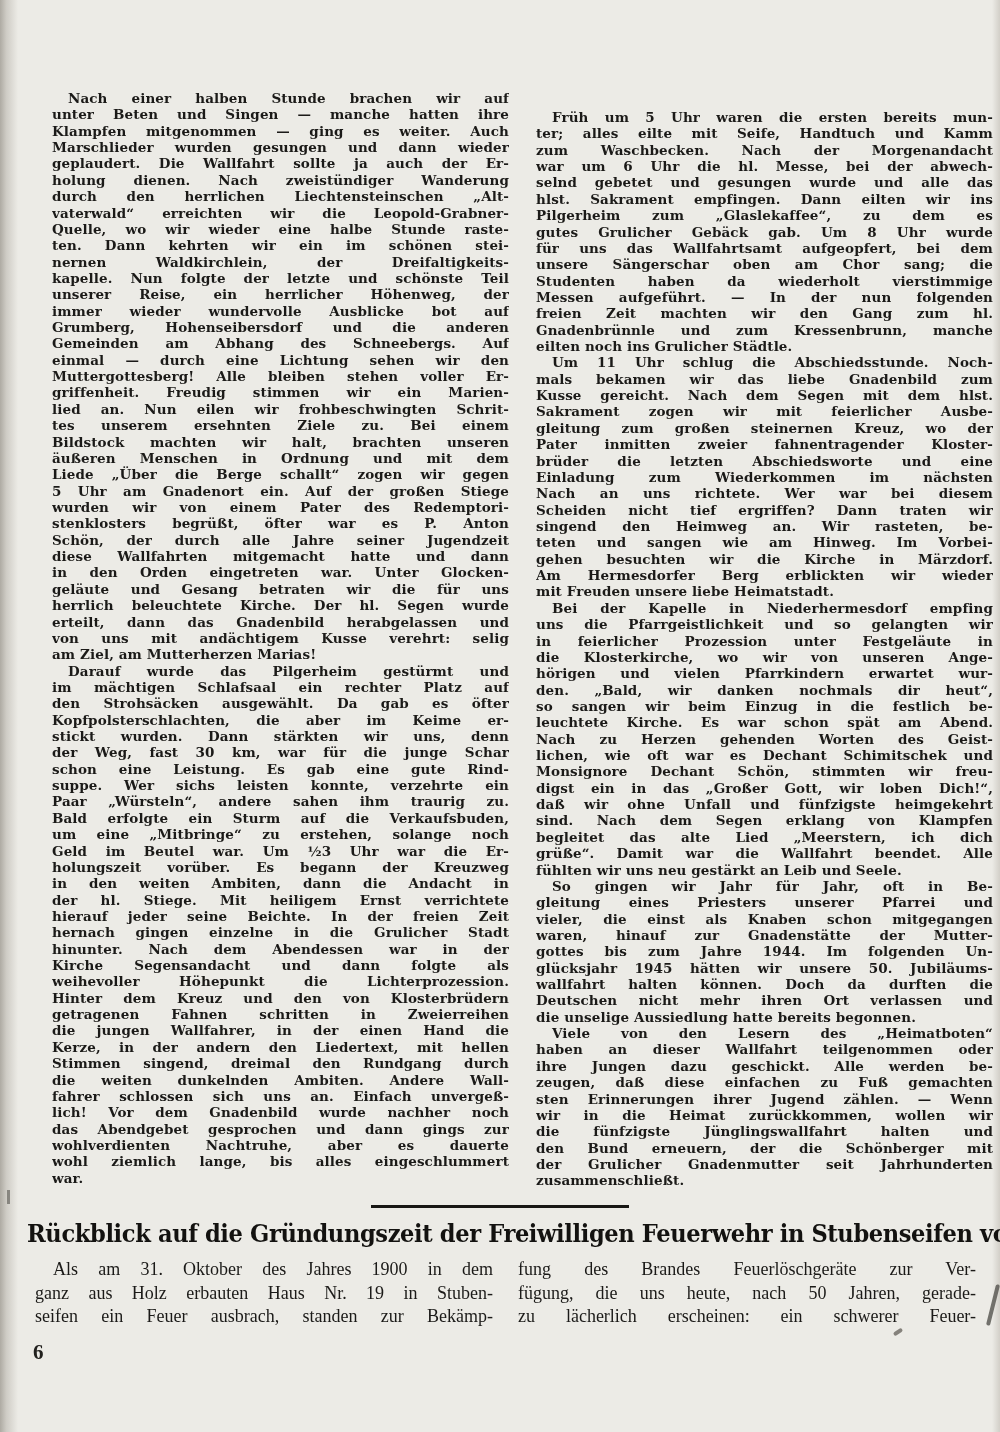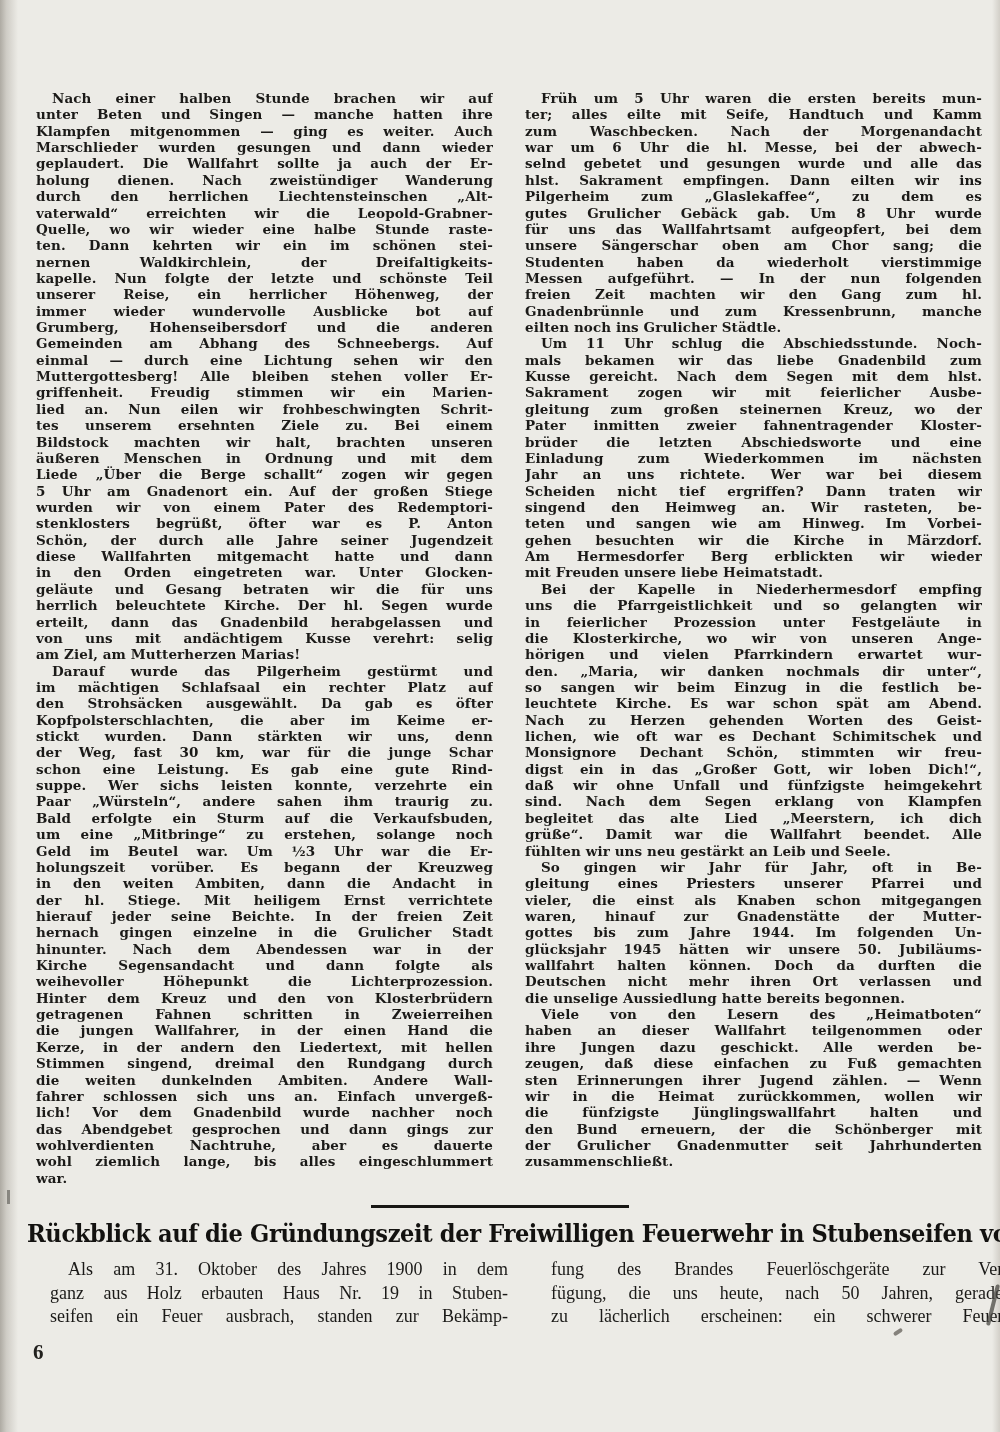--- a/index.html
+++ b/index.html
@@ -9,39 +9,39 @@
     background: #ecebe6;
     color: #1b1a18;
     font-family: "DejaVu Serif", serif;
     overflow: hidden;
   }
   .page { position: absolute; inset: 0; }
 
   
   .col { position: absolute; }
   .a1 { top: 90px; width: 457px; }
-  .a1-left  { left: 36px; }
-  .a1-right { left: 525px; }
+  .a1-left  { left: 52px; }
+  .a1-right { left: 536px; margin-top: 19px; }
   .a1 .line {
     font-size: 13.5px;
     font-weight: bold;
     line-height: 16.36px;
     height: 16.36px;
     text-align: justify;
     text-align-last: justify;
     overflow: hidden;
     letter-spacing: 0.1px;
   }
   .a1 .line.first { text-indent: 16px; }
   .a1 .line.last  { text-align-last: left; }
 
   
-  .a2 { top: 1258px; width: 458px; margin-left: 15px; }
+  .a2 { top: 1258px; width: 458px; }
   .a2-left  { left: 35px; }
-  .a2-right { left: 536px; }
+  .a2-right { left: 518px; }
   .a2 .line {
     font-family: "Liberation Serif", serif;
     font-size: 18px;
     font-weight: normal;
     line-height: 23.6px;
     height: 23.6px;
     text-align: justify;
     text-align-last: justify;
     overflow: hidden;
   }
@@ -201,33 +201,33 @@
       <div class="line">Gnadenbrünnle und zum Kressenbrunn, manche</div>
       <div class="line last">eilten noch ins Grulicher Städtle.</div>
       <div class="line first">Um 11 Uhr schlug die Abschiedsstunde. Noch-</div>
       <div class="line">mals bekamen wir das liebe Gnadenbild zum</div>
       <div class="line">Kusse gereicht. Nach dem Segen mit dem hlst.</div>
       <div class="line">Sakrament zogen wir mit feierlicher Ausbe-</div>
       <div class="line">gleitung zum großen steinernen Kreuz, wo der</div>
       <div class="line">Pater inmitten zweier fahnentragender Kloster-</div>
       <div class="line">brüder die letzten Abschiedsworte und eine</div>
       <div class="line">Einladung zum Wiederkommen im nächsten</div>
-      <div class="line">Jahr an uns richtete. Wer war bei diesem</div>
+      <div class="line">Nach an uns richtete. Wer war bei diesem</div>
       <div class="line">Scheiden nicht tief ergriffen? Dann traten wir</div>
       <div class="line">singend den Heimweg an. Wir rasteten, be-</div>
       <div class="line">teten und sangen wie am Hinweg. Im Vorbei-</div>
       <div class="line">gehen besuchten wir die Kirche in Märzdorf.</div>
       <div class="line">Am Hermesdorfer Berg erblickten wir wieder</div>
       <div class="line last">mit Freuden unsere liebe Heimatstadt.</div>
       <div class="line first">Bei der Kapelle in Niederhermesdorf empfing</div>
       <div class="line">uns die Pfarrgeistlichkeit und so gelangten wir</div>
       <div class="line">in feierlicher Prozession unter Festgeläute in</div>
       <div class="line">die Klosterkirche, wo wir von unseren Ange-</div>
       <div class="line">hörigen und vielen Pfarrkindern erwartet wur-</div>
-      <div class="line">den. „Maria, wir danken nochmals dir unter“,</div>
+      <div class="line">den. „Bald, wir danken nochmals dir heut“,</div>
       <div class="line">so sangen wir beim Einzug in die festlich be-</div>
       <div class="line">leuchtete Kirche. Es war schon spät am Abend.</div>
       <div class="line">Nach zu Herzen gehenden Worten des Geist-</div>
       <div class="line">lichen, wie oft war es Dechant Schimitschek und</div>
       <div class="line">Monsignore Dechant Schön, stimmten wir freu-</div>
       <div class="line">digst ein in das „Großer Gott, wir loben Dich!“,</div>
       <div class="line">daß wir ohne Unfall und fünfzigste heimgekehrt</div>
       <div class="line">sind. Nach dem Segen erklang von Klampfen</div>
       <div class="line">begleitet das alte Lied „Meerstern, ich dich</div>
       <div class="line">grüße“. Damit war die Wallfahrt beendet. Alle</div>

